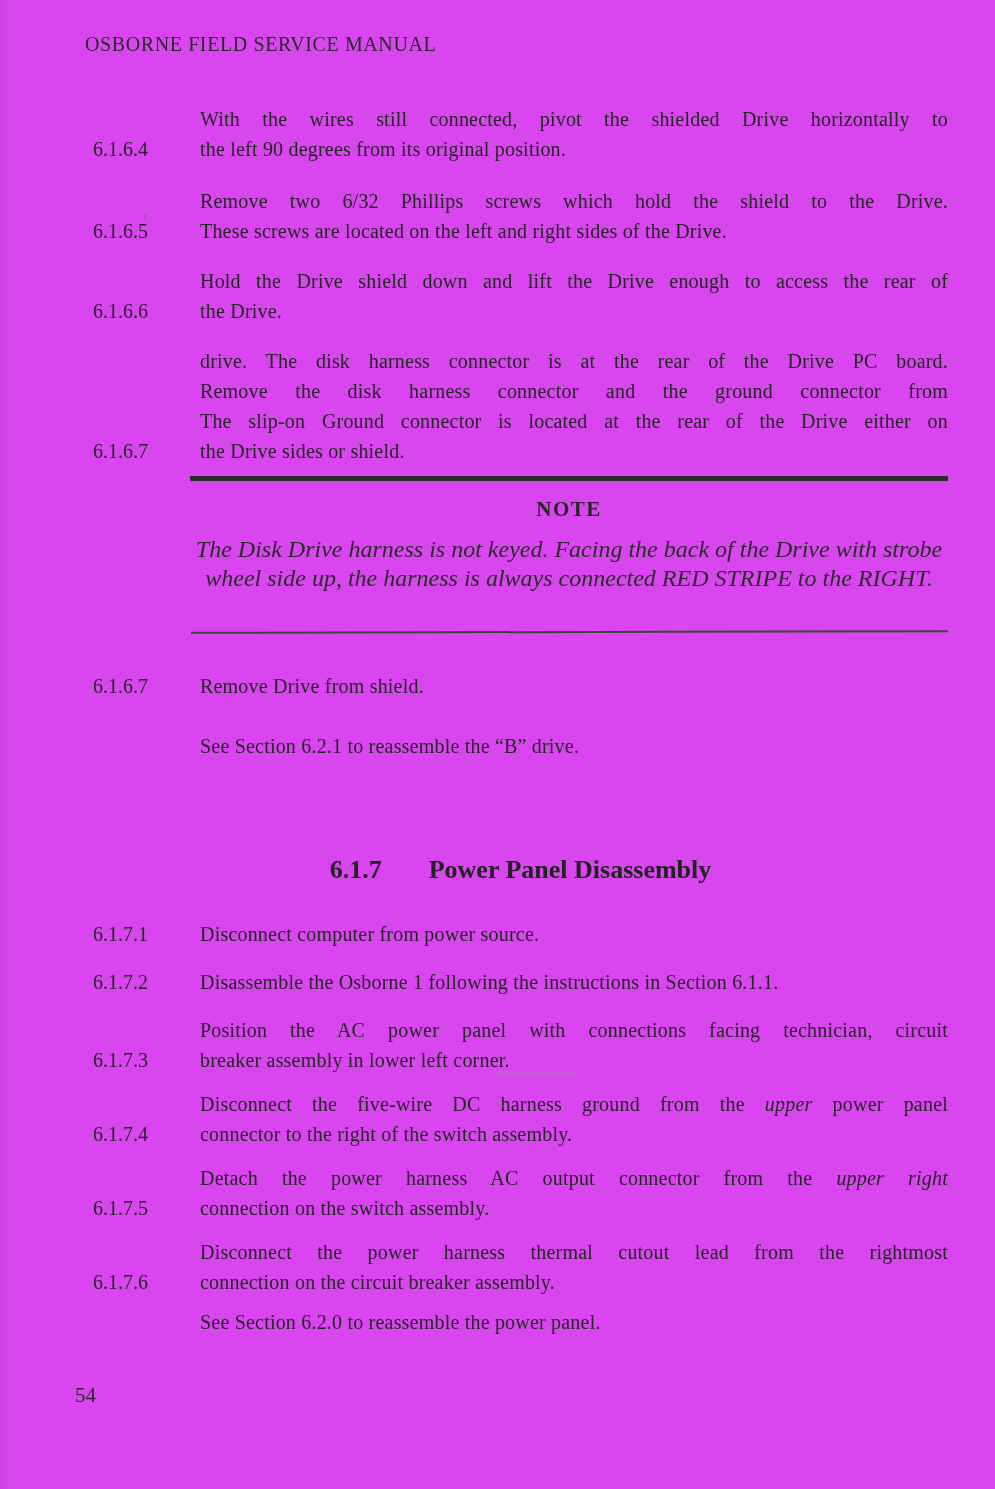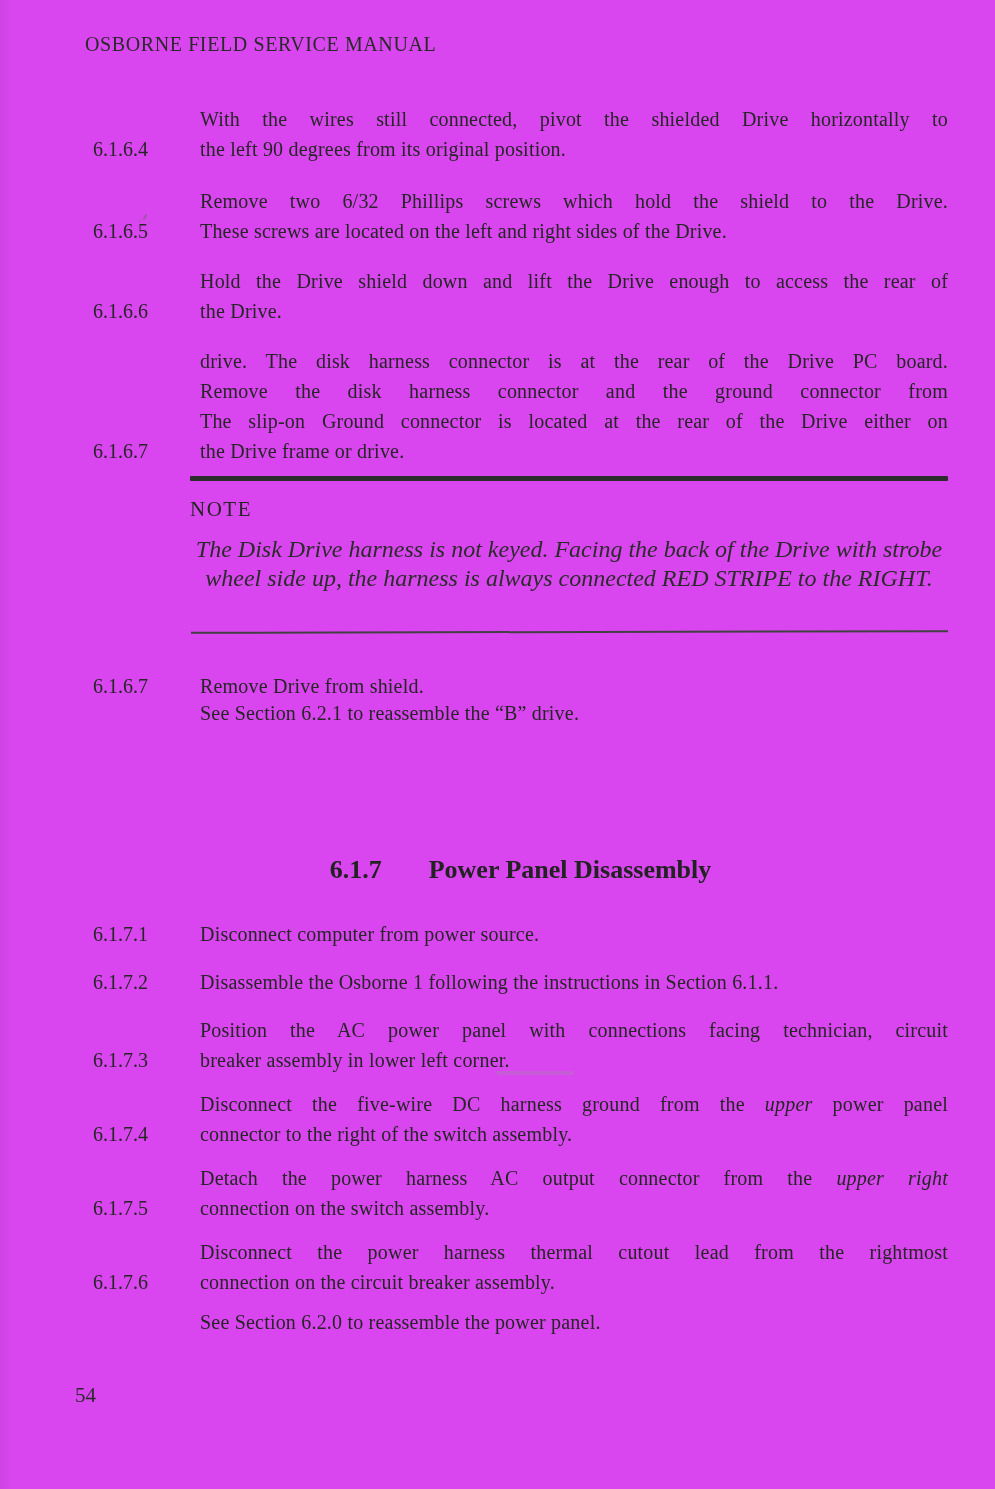--- a/index.html
+++ b/index.html
@@ -38,21 +38,21 @@
   .rule-thick {
     position:absolute; left:190px; top:476px; width:758px; height:5px;
     background:#2c2c2c; border-radius:1px;
   }
   .rule-thin {
     position:absolute; left:191px; top:631px; width:757px; height:2px;
     background:#414141; transform:rotate(-0.12deg);
   }
   .note-label {
     position:absolute; left:190px; top:497px; width:758px;
-    font-weight:normal; font-size:21px; letter-spacing:1.5px;
+    text-align:center; font-weight:bold; font-size:21px; letter-spacing:1.5px;
     color:#262626;
   }
   .note-text {
     position:absolute; left:190px; top:535px; width:758px;
     font-style:italic; font-size:24px; line-height:29px; color:#2b2b2b;
   }
   .note-text div { text-align:center; }
   .see-ref {
     position:absolute; left:200px;
     font-size:20px; letter-spacing:0.2px; color:#262626;
@@ -114,40 +114,40 @@
       <div>the Drive.</div>
     </div>
   </div>
 
   <div class="step" style="top:346px">
     <div class="num">6.1.6.7</div>
     <div class="body">
       <div class="jline">drive. The disk harness connector is at the rear of the Drive PC board.</div>
       <div class="jline">Remove the disk harness connector and the ground connector from</div>
       <div class="jline">The slip-on Ground connector is located at the rear of the Drive either on</div>
-      <div>the Drive frame or drive.</div>
+      <div>the Drive sides or shield.</div>
     </div>
   </div>
 
   <div class="rule-thick"></div>
   <div class="note-label">NOTE</div>
   <div class="note-text">
     <div>The Disk Drive harness is not keyed. Facing the back of the Drive with strobe</div>
     <div>wheel side up, the harness is always connected RED STRIPE to the RIGHT.</div>
   </div>
   <div class="rule-thin"></div>
 
   <div class="step" style="top:671px">
     <div class="num">6.1.6.7</div>
     <div class="body">
       <div>Remove Drive from shield.</div>
     </div>
   </div>
 
-  <div class="see-ref" style="top:702px">See Section 6.2.1 to reassemble the “B” drive.</div>
+  <div class="see-ref" style="top:735px">See Section 6.2.1 to reassemble the “B” drive.</div>
 
   <div class="section-heading">
     <div class="snum">6.1.7</div>
     <div>Power Panel Disassembly</div>
   </div>
 
   <div class="step" style="top:919px">
     <div class="num">6.1.7.1</div>
     <div class="body">
       <div>Disconnect computer from power source.</div>

